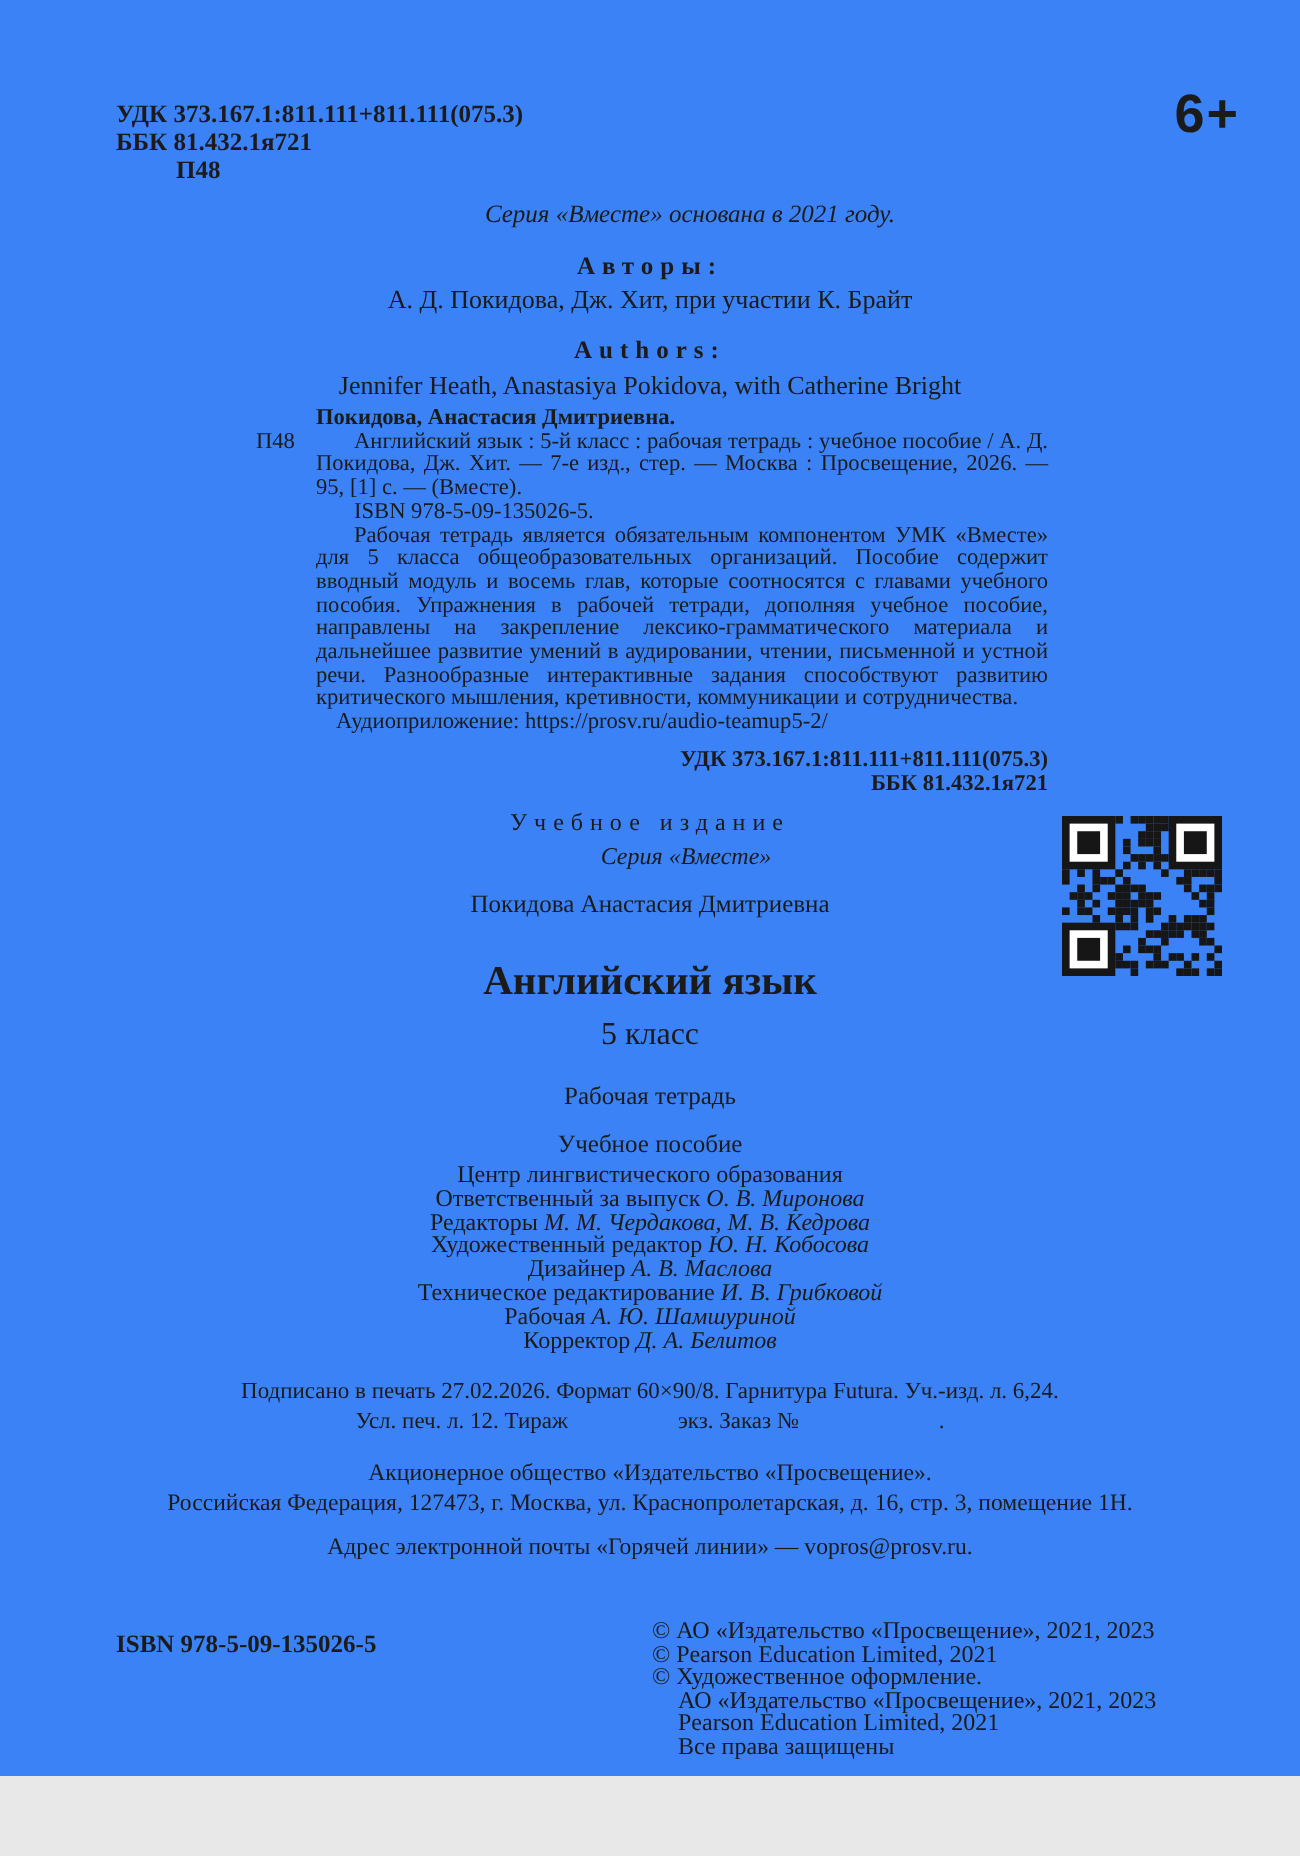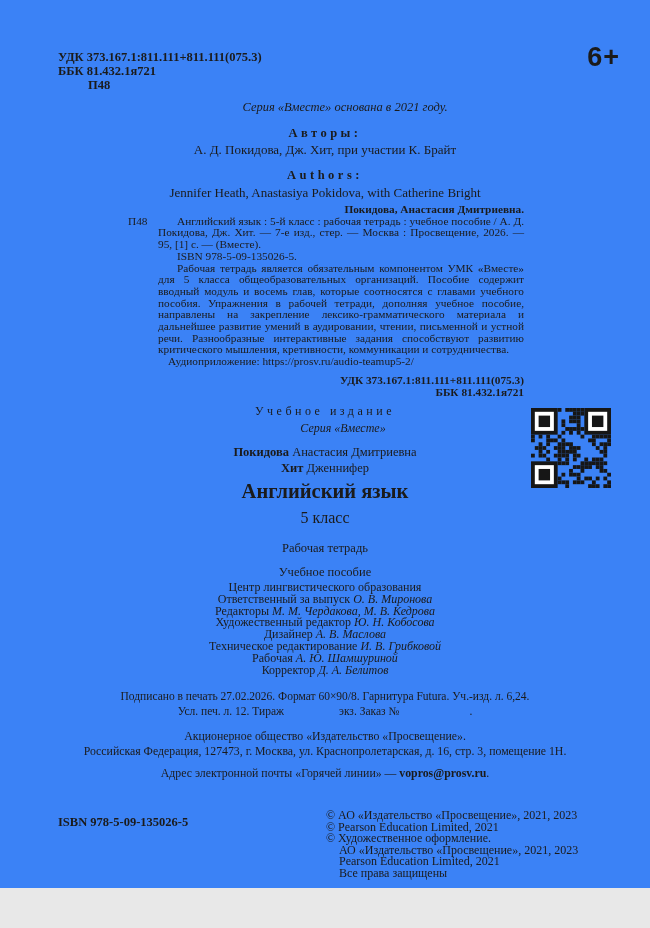--- a/index.html
+++ b/index.html
@@ -8,39 +8,39 @@
     position:relative;
     width:650px;height:888px;
     margin:0 auto;
     background:#3b82f6;
     color:#1b1b1b;
     font-family:"Liberation Serif","DejaVu Serif",serif;
     overflow:hidden;
   }
   .abs{position:absolute;}
   .center{left:0;right:0;text-align:center;}
-  .bold{font-weight:bold;}
+  .bold{font-weight:normal;}
   .it{font-style:italic;}
 
   
   .udk-top{left:58px;top:50px;font-size:12.5px;line-height:14px;font-weight:bold;}
   .udk-top .indent{margin-left:30px;}
 
   .age-badge{right:30px;top:42px;font-family:"Liberation Sans","DejaVu Sans",sans-serif;
              font-size:27px;font-weight:bold;color:#1b1b1b;letter-spacing:1px;}
 
   .series-note{top:100px;font-size:12.5px;padding-left:40px;}
 
   .authors-label{font-size:12.5px;font-weight:bold;letter-spacing:3.5px;}
   .authors-line{font-size:13px;}
   .a-ru-l{top:126px;} .a-ru{top:142px;} .a-en-l{top:168px;} .a-en{top:185px;}
 
   
   .biblio{left:128px;top:204px;width:396px;font-size:11.3px;line-height:11.7px;}
-  .biblio-header{font-weight:bold;text-align:right;}
+  .biblio-header{margin-left:30px;font-weight:bold;}
   .biblio-entry{position:relative;}
   .biblio-code{position:absolute;left:0;top:0;}
   .biblio-desc{margin:0 0 0 30px;text-indent:19px;text-align:justify;}
   .biblio-isbn{margin-left:49px;}
   .biblio-annotation{margin:0 0 0 30px;text-indent:19px;text-align:justify;}
   .biblio-audio{margin-left:30px;text-indent:10px;}
   .biblio-udk{margin-top:7px;text-align:right;font-weight:bold;}
   .biblio-bbk{text-align:right;font-weight:bold;}
 
   
@@ -255,21 +255,20 @@
         <rect x="60" y="80" width="4" height="4" fill="#161616"></rect>
         <rect x="64" y="80" width="4" height="4" fill="#161616"></rect>
         <rect x="68" y="80" width="4" height="4" fill="#161616"></rect>
         <rect x="76" y="80" width="4" height="4" fill="#161616"></rect>
         <rect x="80" y="80" width="4" height="4" fill="#161616"></rect>
       </svg>
   </div>
 
   <div class="abs center names">
     <div><span class="bold">Покидова</span><span> Анастасия Дмитриевна</span></div>
-    <div><span class="bold">Хит</span><span> Дженнифер</span></div>
   </div>
 
   <div class="abs center main-title">Английский язык</div>
   <div class="abs center grade">5 класс</div>
   <div class="abs center subtitle1">Рабочая тетрадь</div>
   <div class="abs center subtitle2">Учебное пособие</div>
 
   <div class="abs center credits">
     <div>Центр лингвистического образования</div>
     <div><span>Ответственный за выпуск </span><span class="name">О. В. Миронова</span></div>

